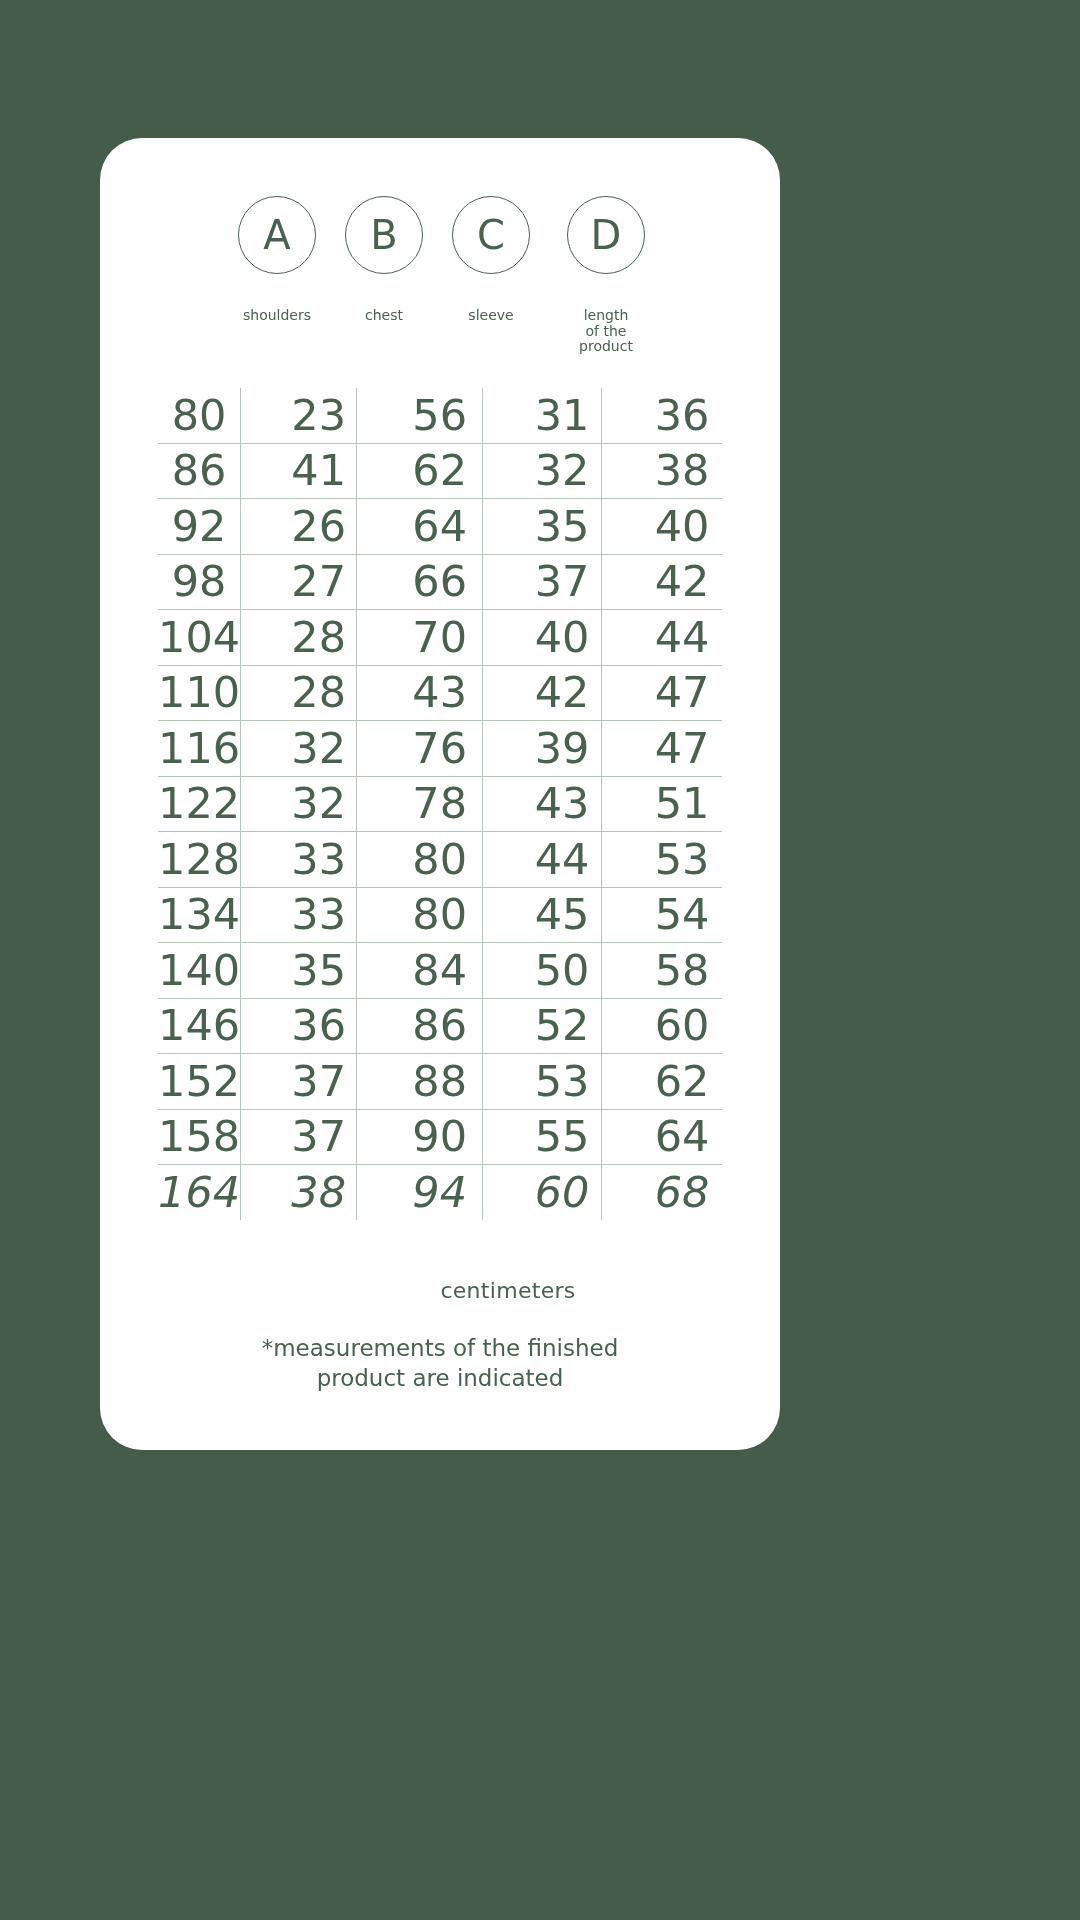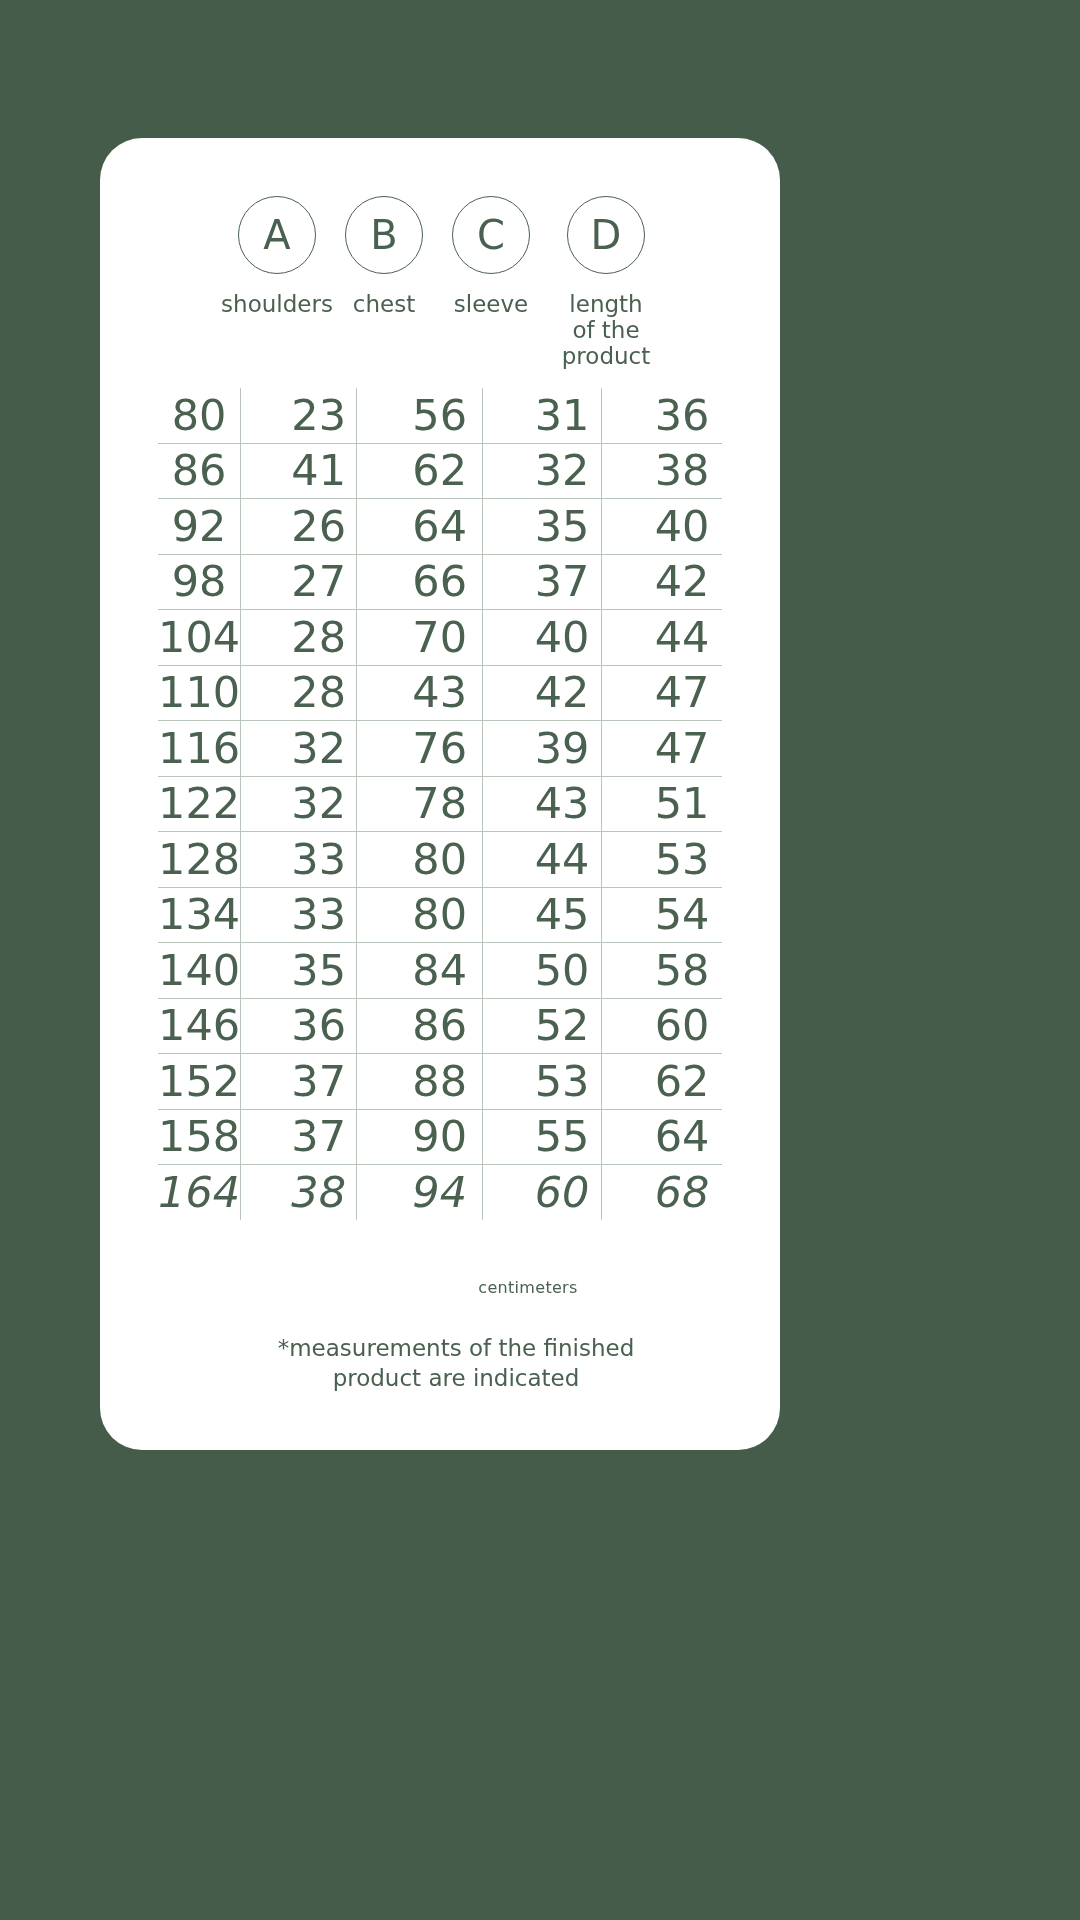--- a/index.html
+++ b/index.html
@@ -48,23 +48,23 @@
     display: flex;
     align-items: center;
     justify-content: center;
     color: #4a6150;
     font-size: 40px;
     font-weight: 400;
     line-height: 1;
     box-sizing: border-box;
   }
   .hlabel {
-    margin-top: 18px;
-    color: #4a6150;
-    font-size: 23px;
+    margin-top: 34px;
+    color: #4a6150;
+    font-size: 14px;
     line-height: 1.12;
     text-align: center;
     white-space: pre-line;
   }
   .hcol.c-a { width: 110px; }
   .hcol.c-b { width: 104px; }
   .hcol.c-c { width: 110px; }
   .hcol.c-d { width: 120px; }
 
   .table {
@@ -102,27 +102,26 @@
   .c3 { width: 110px; border-right: 1.4px solid #b9c4bb; }
   .c4 { width: 112px; }
 
   .unit {
     position: absolute;
     left: 0;
     top: 1140px;
     width: 816px;
     text-align: center;
     color: #4a6150;
-    font-size: 16px;
+    font-size: 22px;
     letter-spacing: 0.3px;
-    padding-left: 20px;
   }
   .note {
     position: absolute;
-    left: 16px;
+    left: 0;
     top: 1196px;
     width: 680px;
     text-align: center;
     color: #4a6150;
     font-size: 23px;
     line-height: 1.3;
     white-space: pre-line;
   }
 </style>
 </head>

